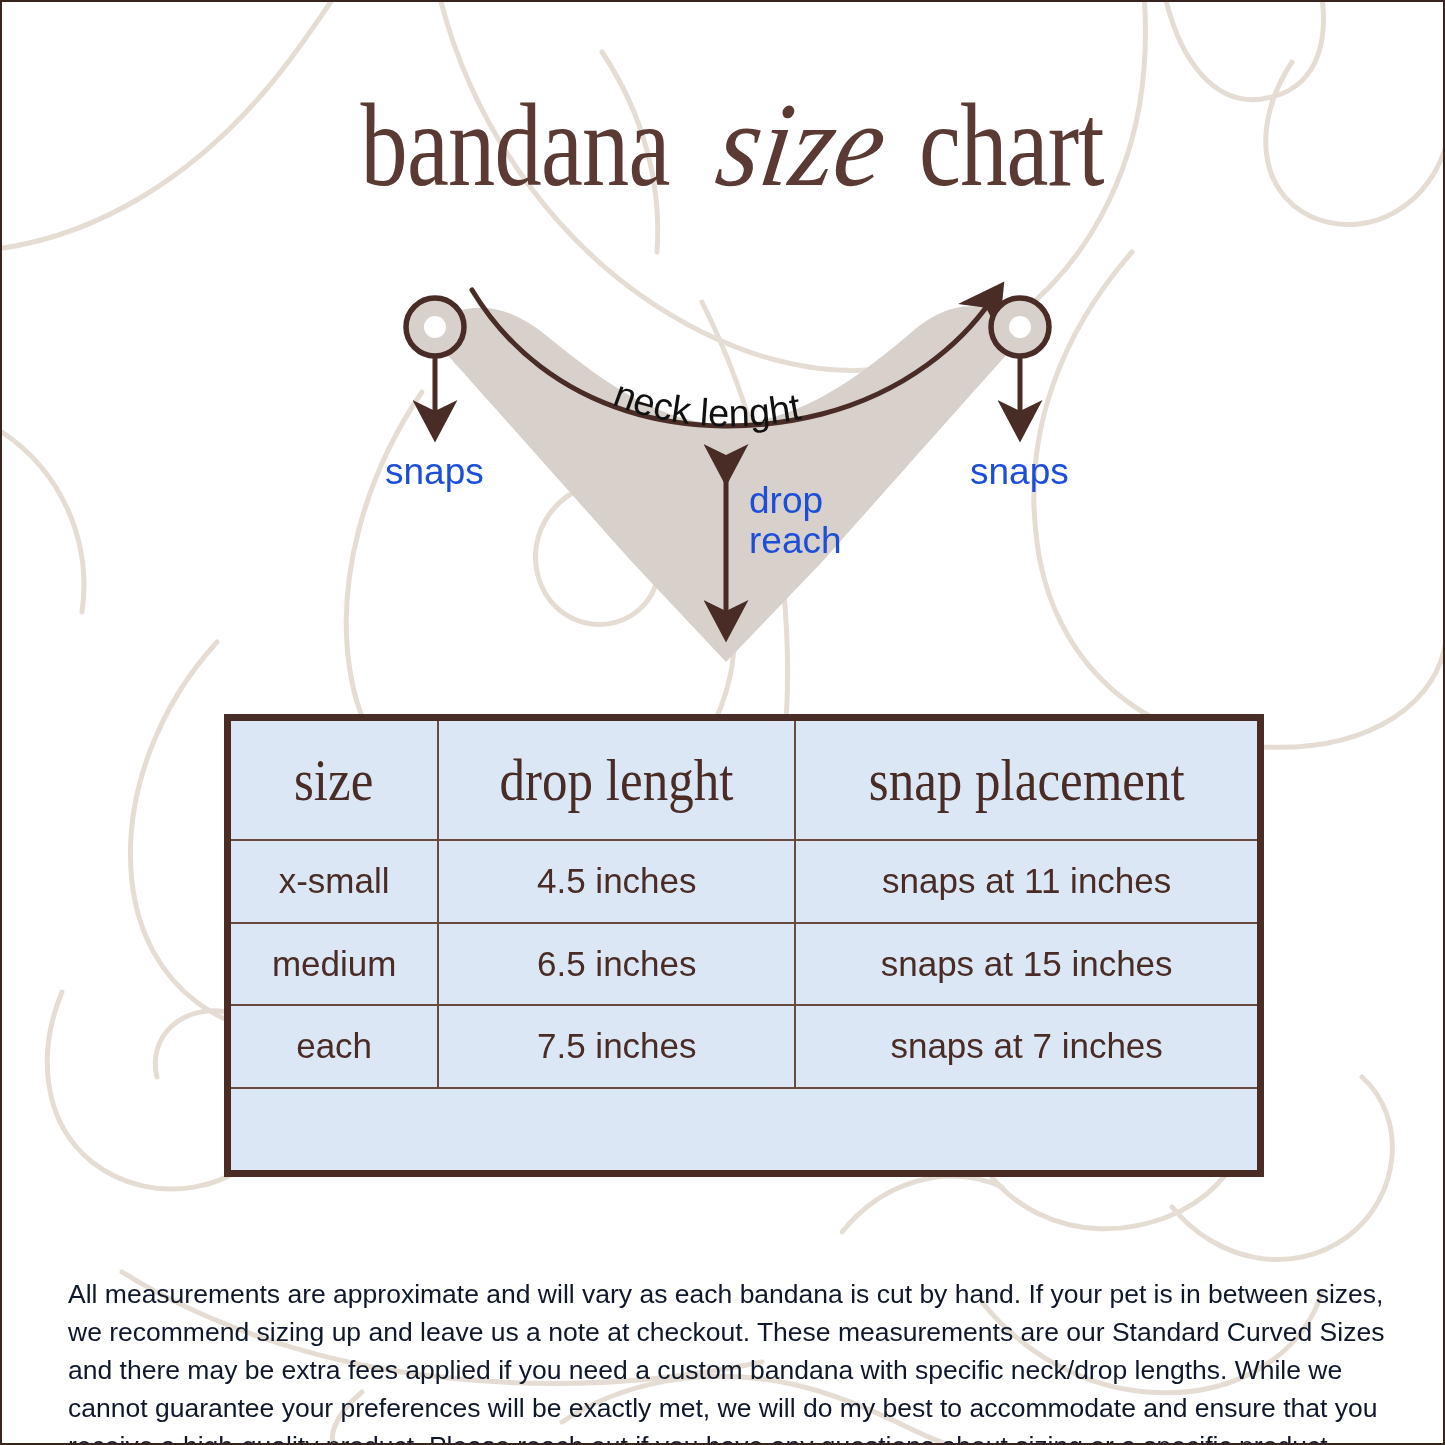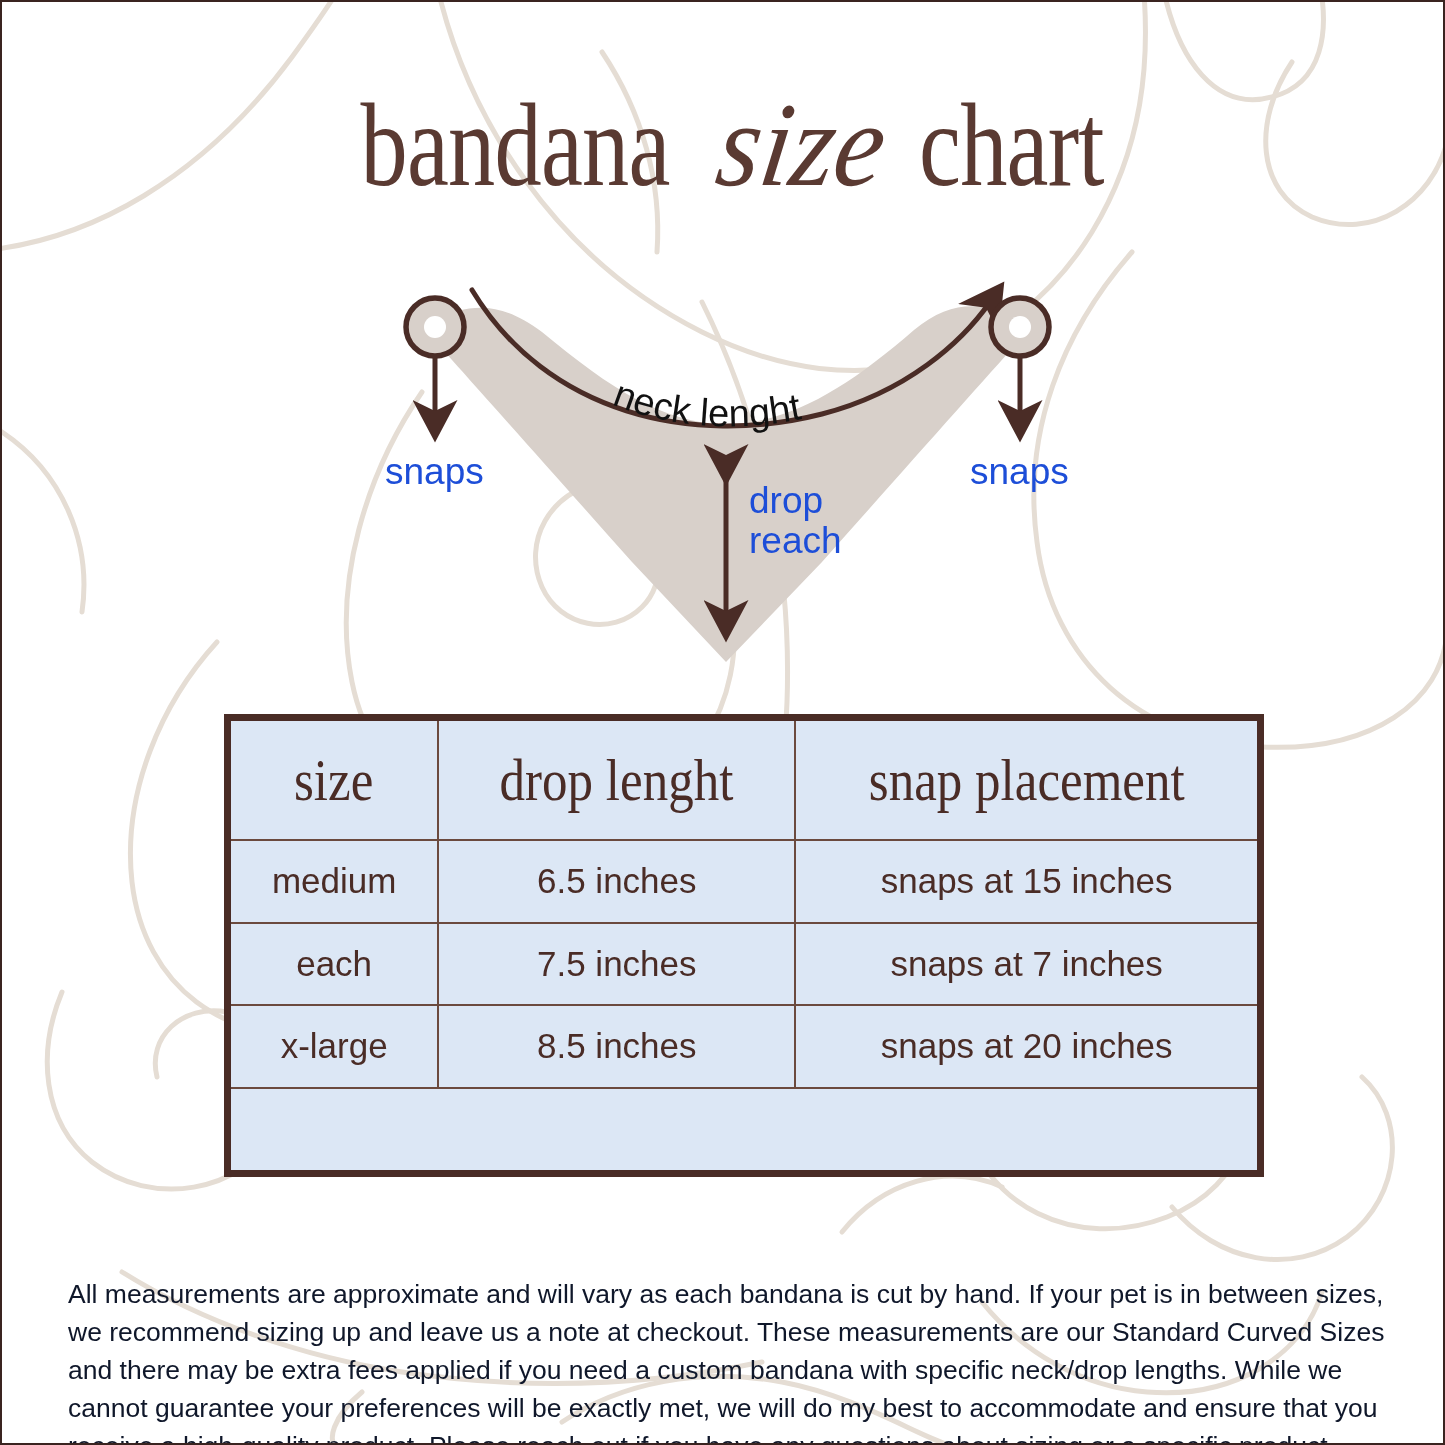--- a/index.html
+++ b/index.html
@@ -220,33 +220,33 @@
           <th class="b2">
             <span class="hdr">drop  lenght</span>
           </th>
           <th>
             <span class="hdr">snap  placement</span>
           </th>
         </tr>
       </thead>
       <tbody>
         <tr>
+          <td class="col-size">x-small</td>
+          <td class="col-drop">4.5 inches</td>
+          <td class="col-snap">snaps at 11 inches</td>
+        </tr>
+        <tr>
           <td class="col-size">medium</td>
           <td class="col-drop">6.5 inches</td>
           <td class="col-snap">snaps at 15 inches</td>
         </tr>
         <tr>
           <td class="col-size">each</td>
           <td class="col-drop">7.5 inches</td>
           <td class="col-snap">snaps at 7 inches</td>
-        </tr>
-        <tr>
-          <td class="col-size">x-large</td>
-          <td class="col-drop">8.5 inches</td>
-          <td class="col-snap">snaps at 20 inches</td>
         </tr>
         <tr id="spacer-row">
           <td></td>
           <td></td>
           <td></td>
         </tr>
       </tbody>
     </table>
   </div>
 

